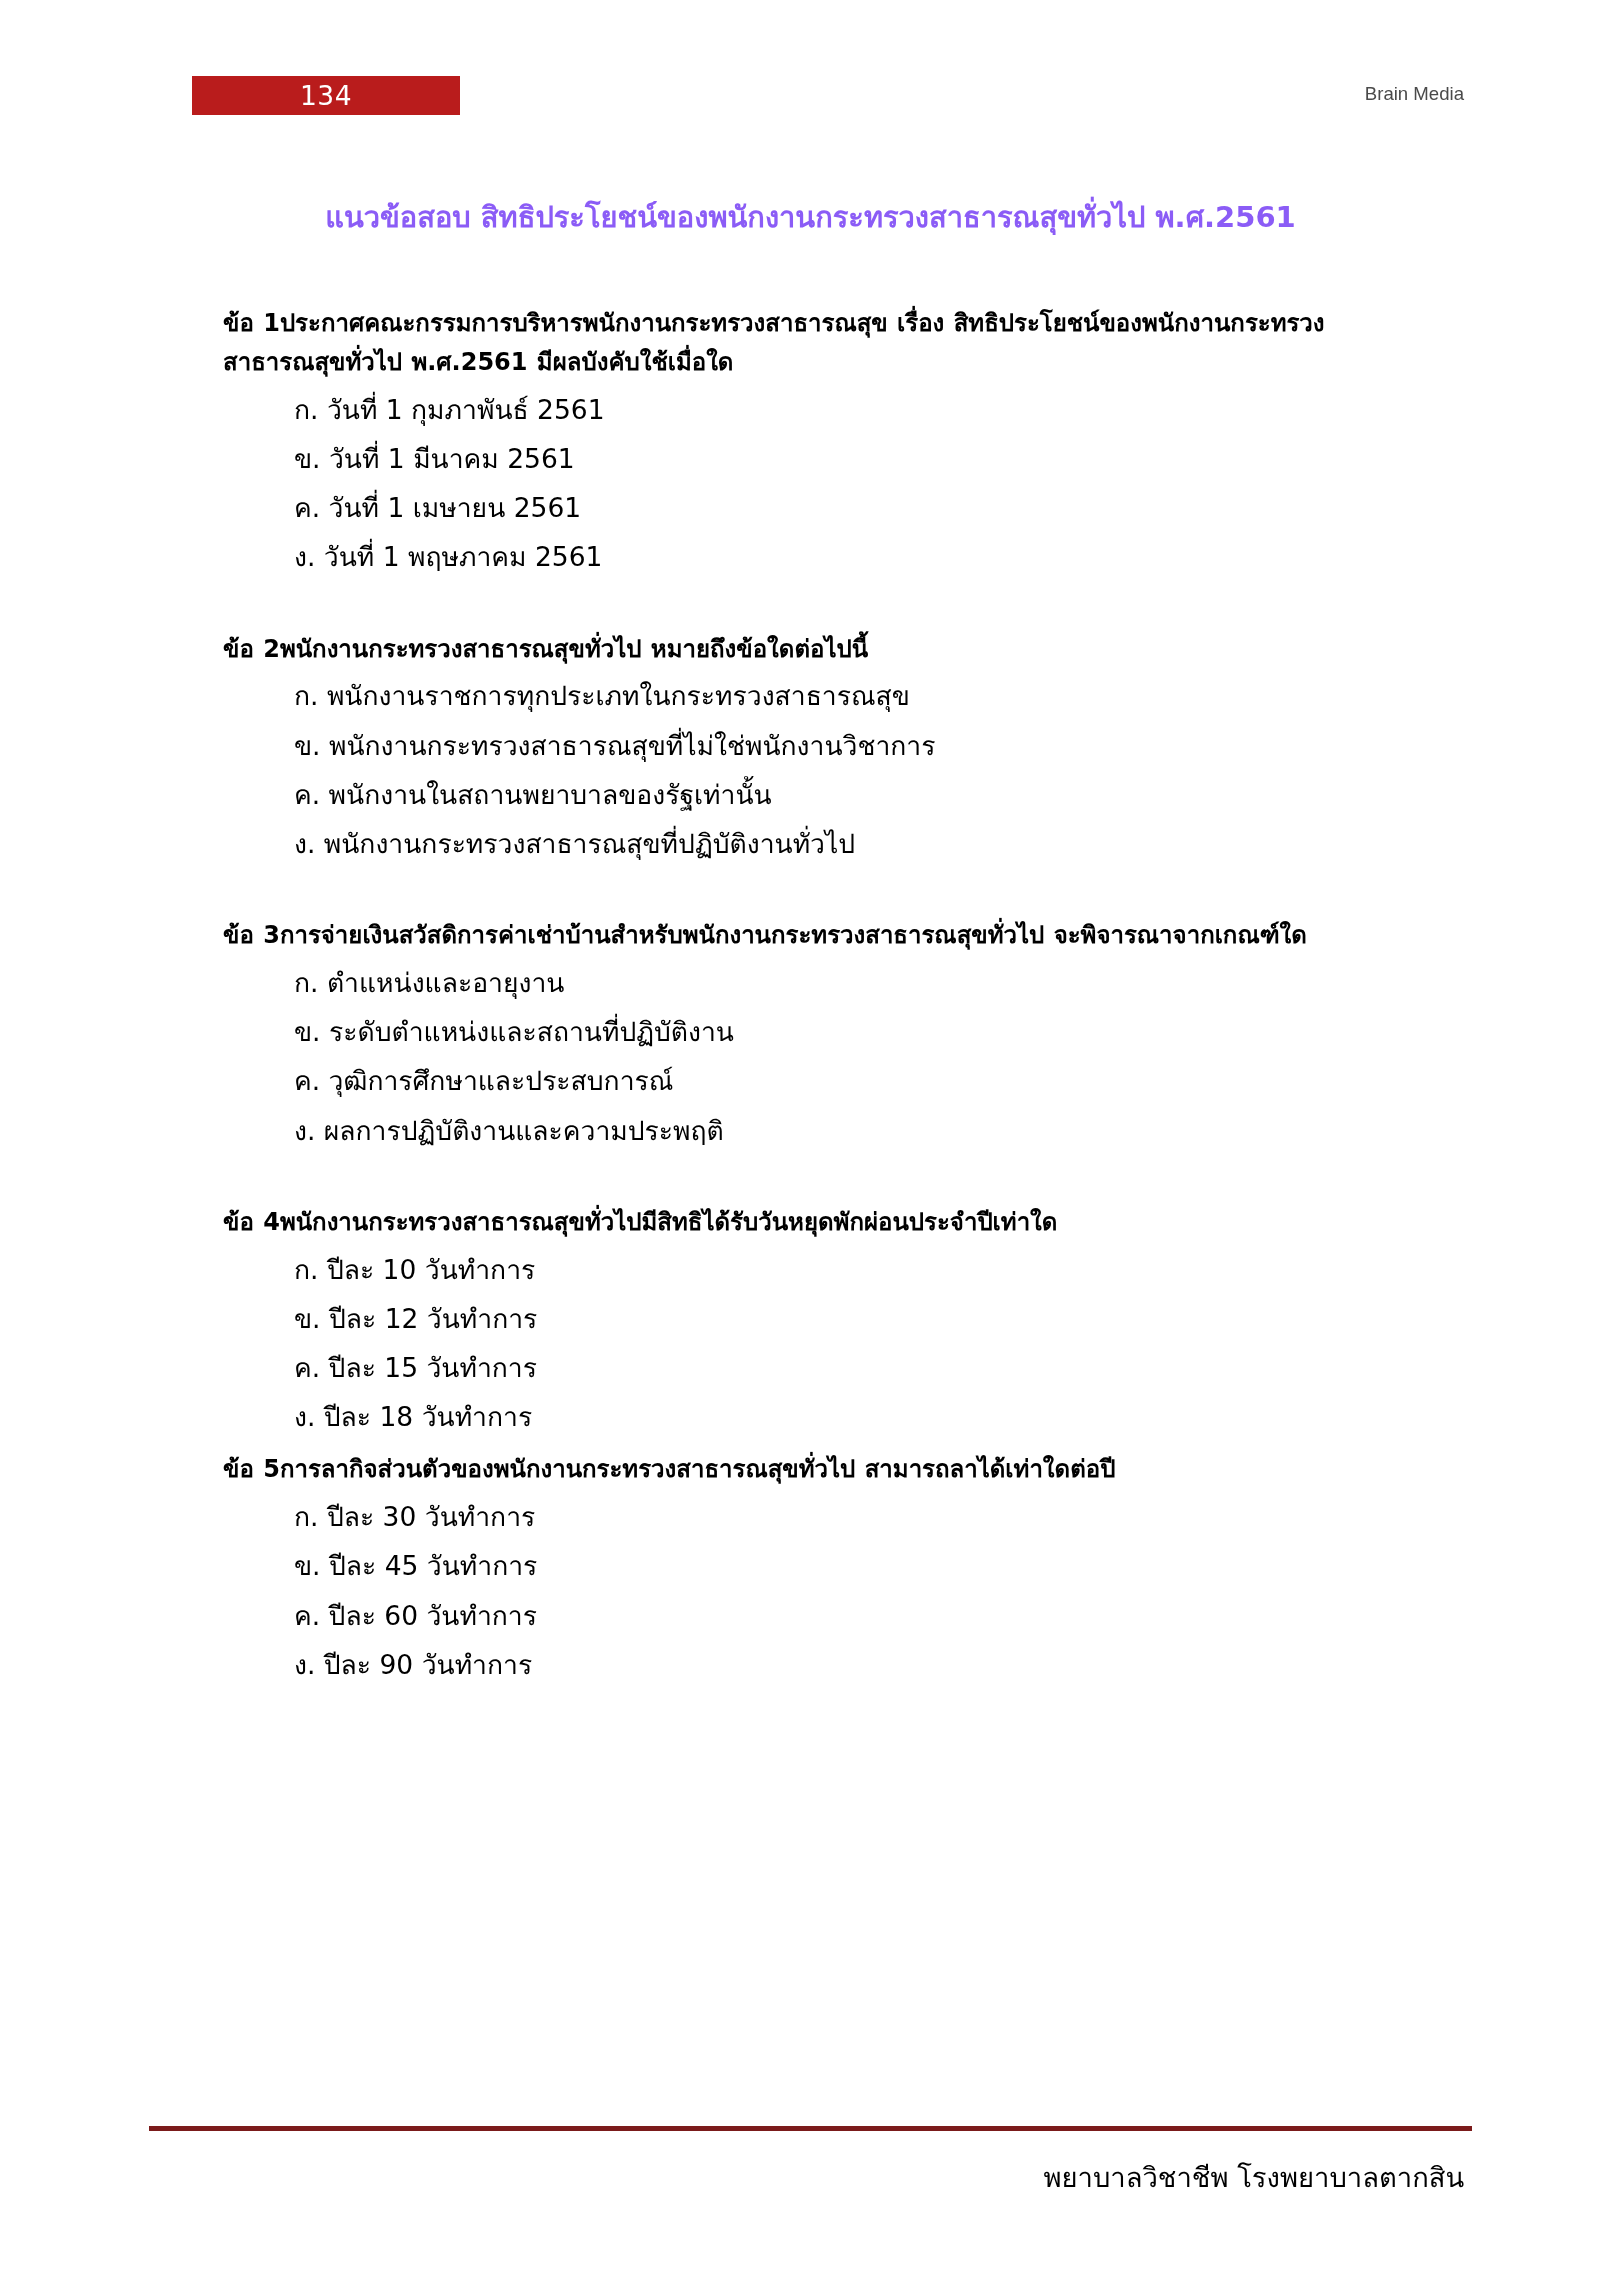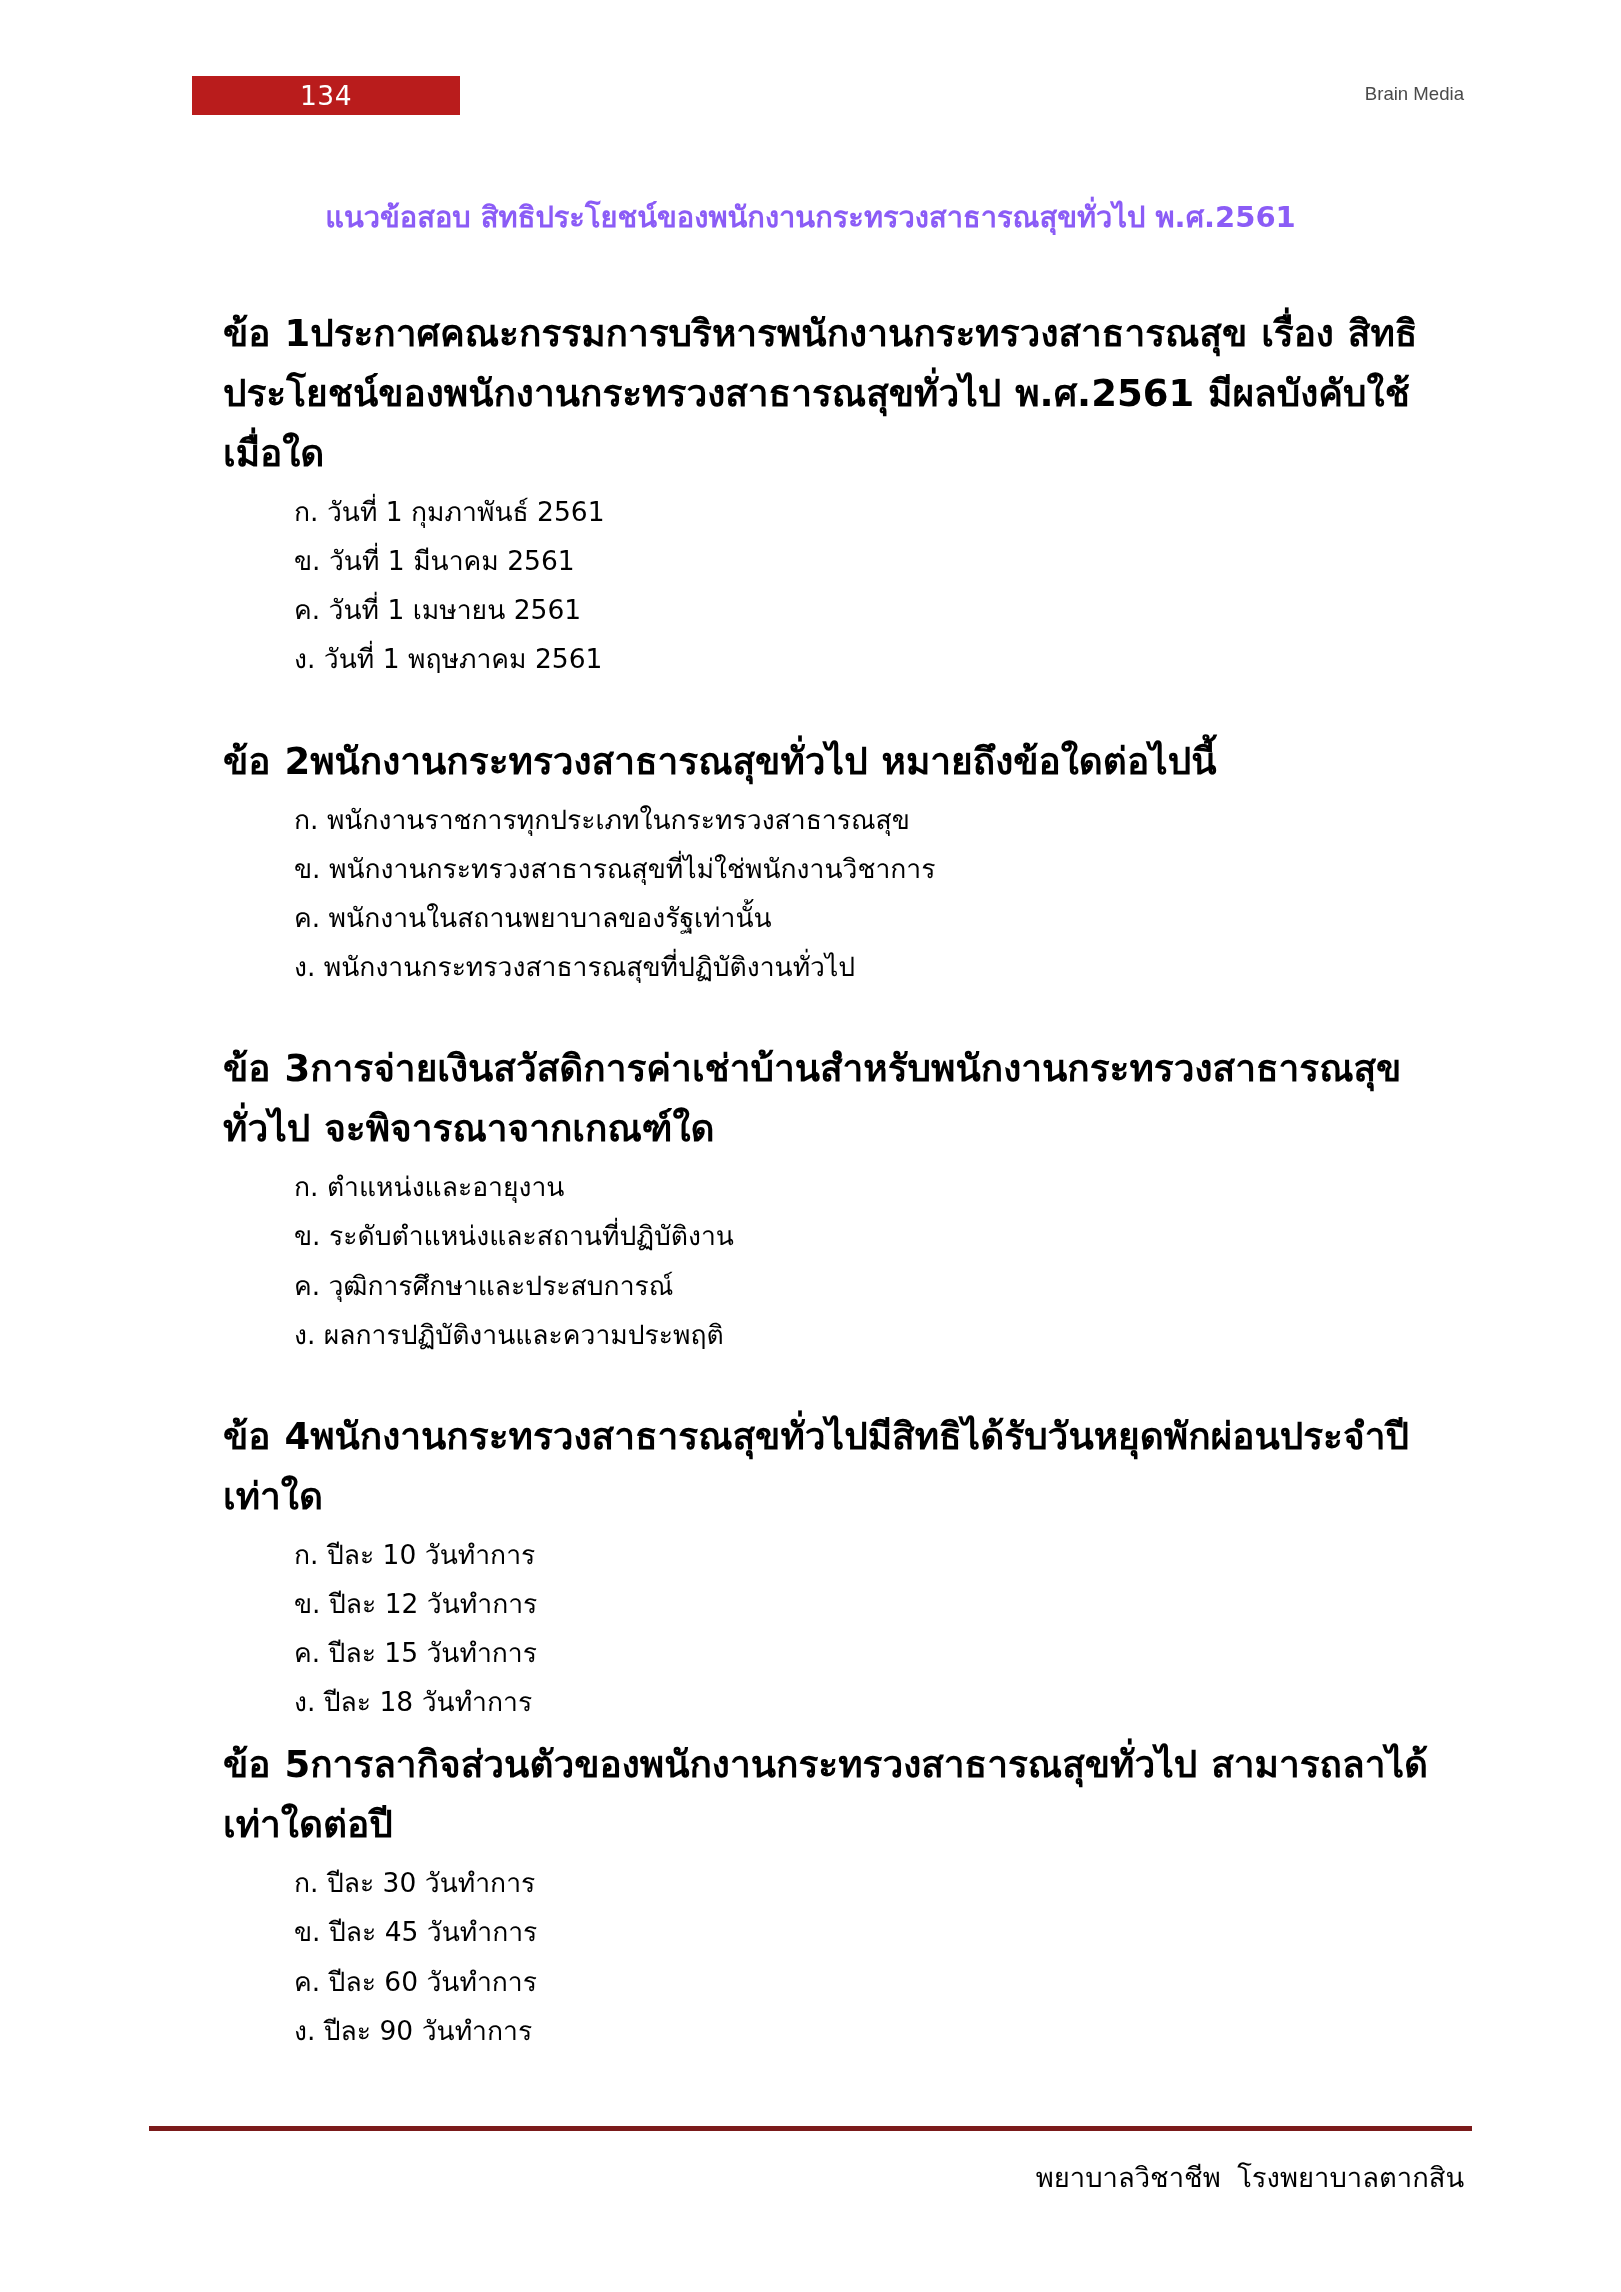--- a/index.html
+++ b/index.html
@@ -72,21 +72,21 @@
   .content {
     position: absolute;
     top: 304px;
     left: 223px;
     width: 1215px;
   }
   .question {
     margin: 0 0 5.9px 0;
   }
   .q-text {
-    font-size: 37px;
+    font-size: 24px;
     font-weight: bold;
     line-height: 1.62;
     margin: 0;
     padding: 0;
     word-spacing: 1px;
   }
   .options {
     list-style: none;
     margin: 0;
     padding: 0 0 0 65px;
@@ -101,21 +101,20 @@
   }
   .gap-lg { height: 45px; }
   .gap-sm { height: 5.9px; }
 
   
   .footer {
     position: absolute;
     left: 149px;
     right: 149px;
     bottom: 94px;
-    font-family: Liberation Mono, monospace;
   }
   .footer-rule {
     width: 100%;
     height: 4.9px;
     background: #7b1b1b;
     margin-bottom: 25.5px;
   }
   .footer-text {
     text-align: right;
     font-size: 27.4px;

